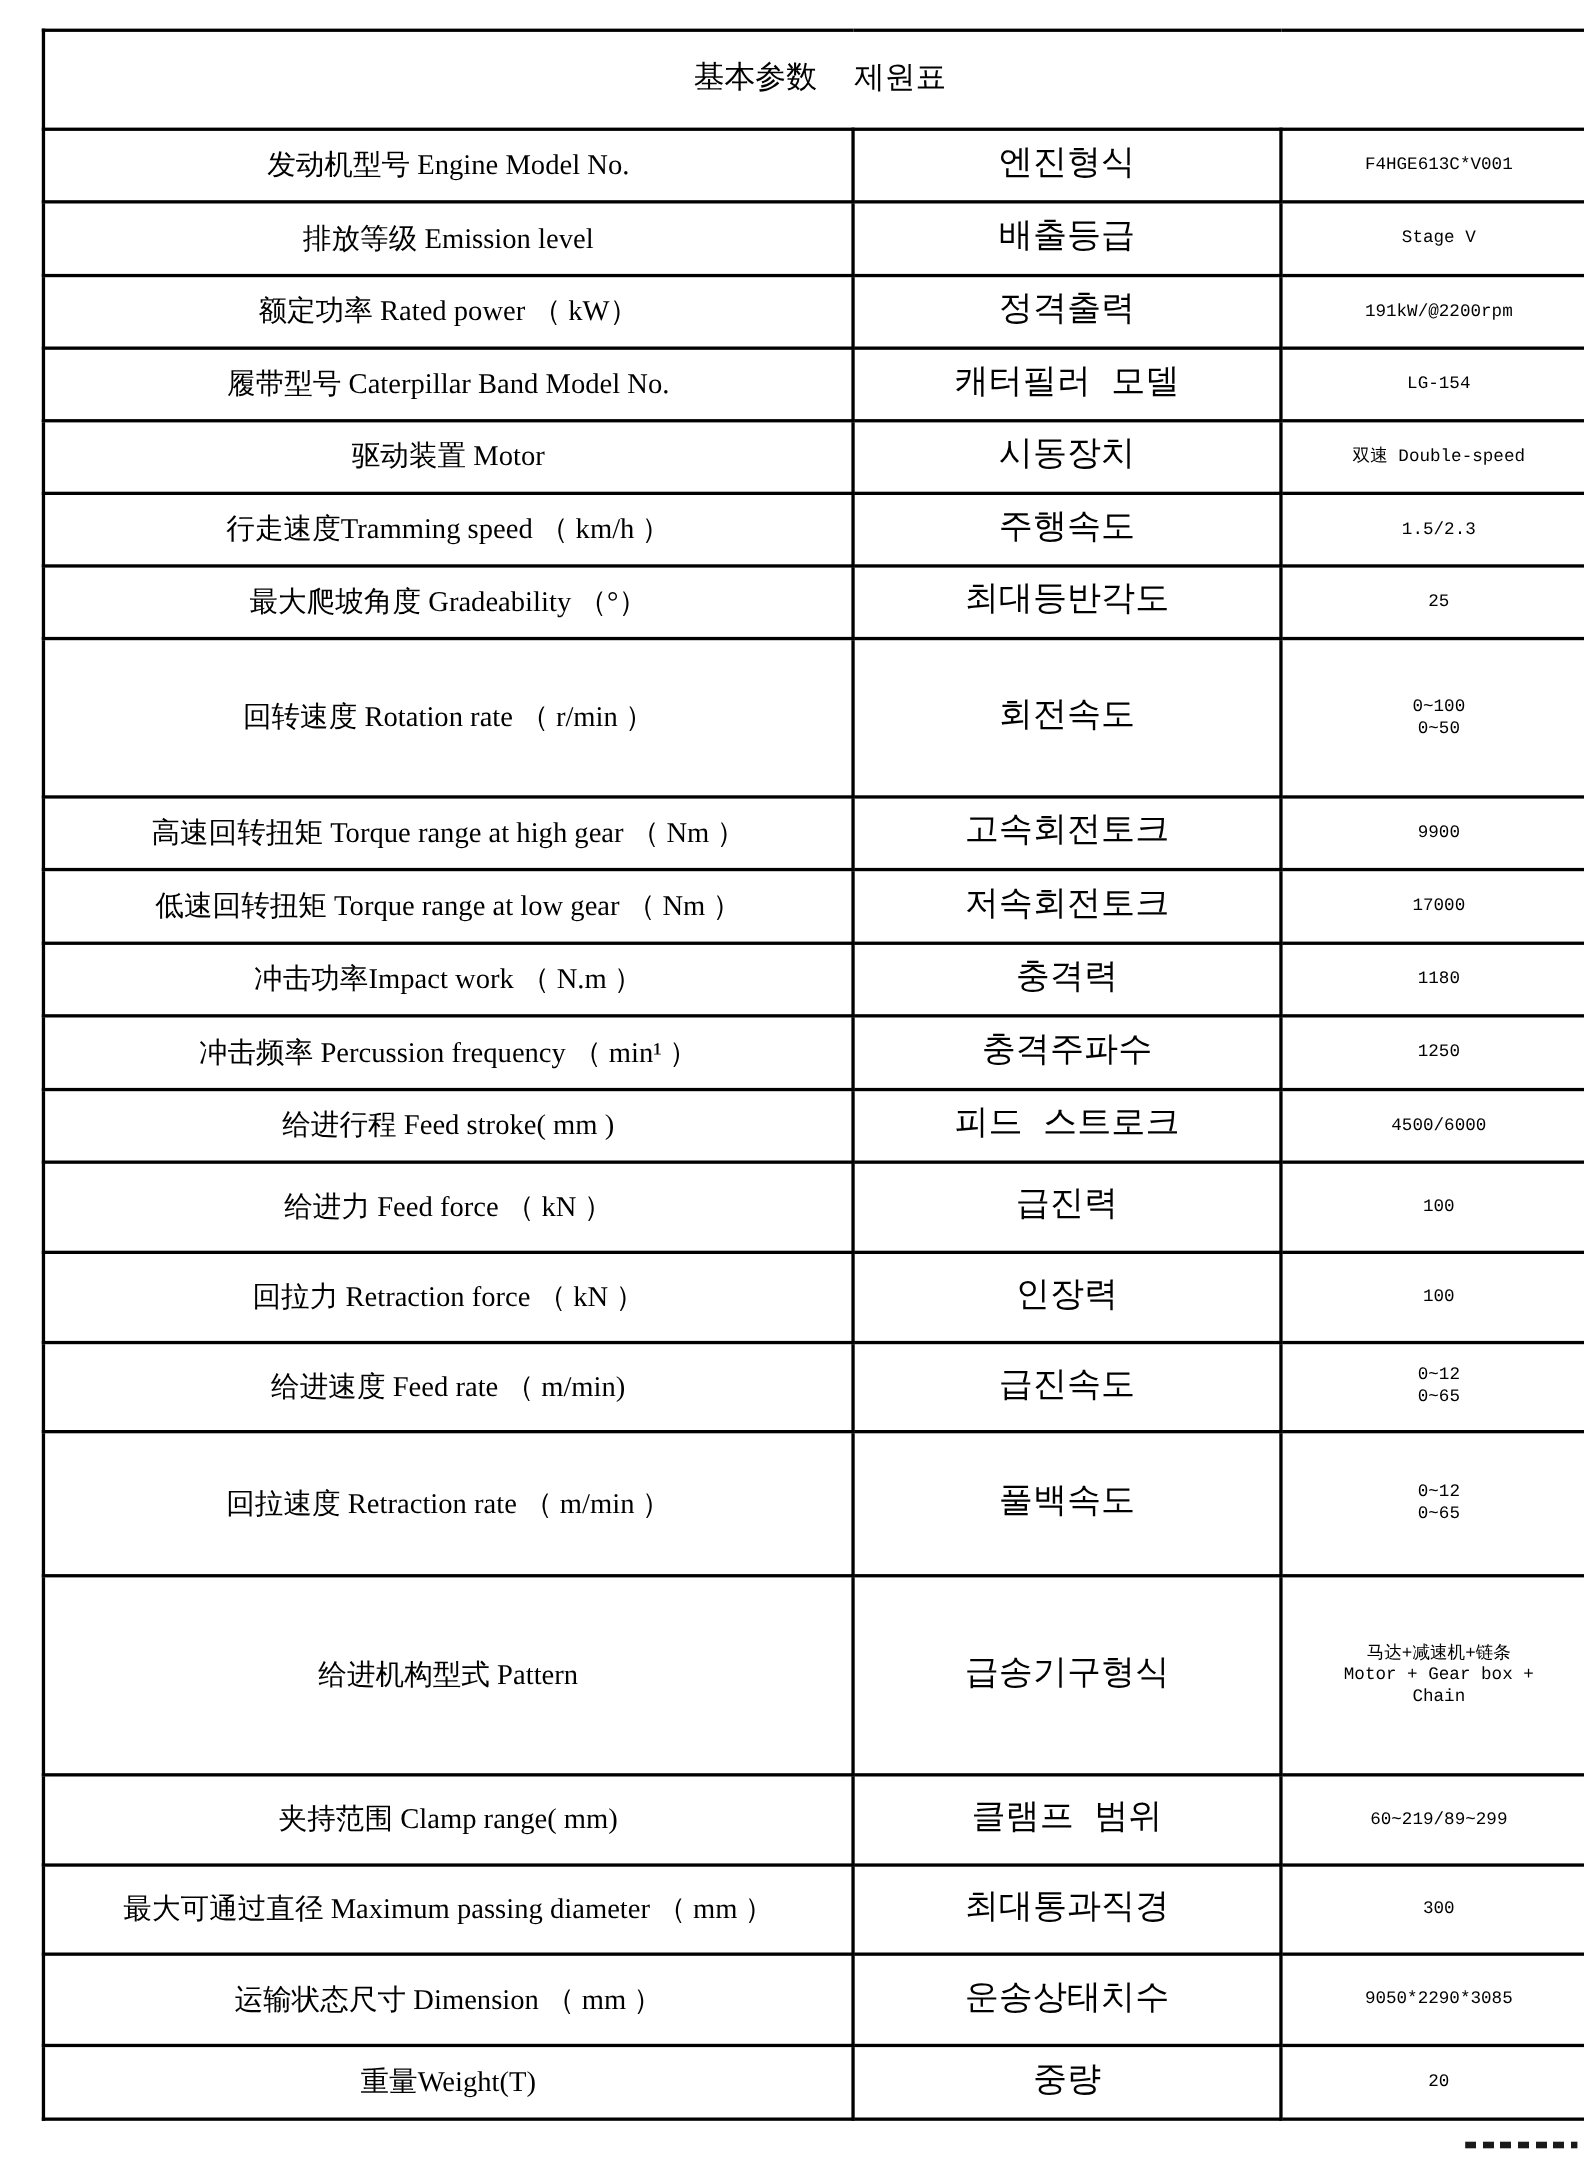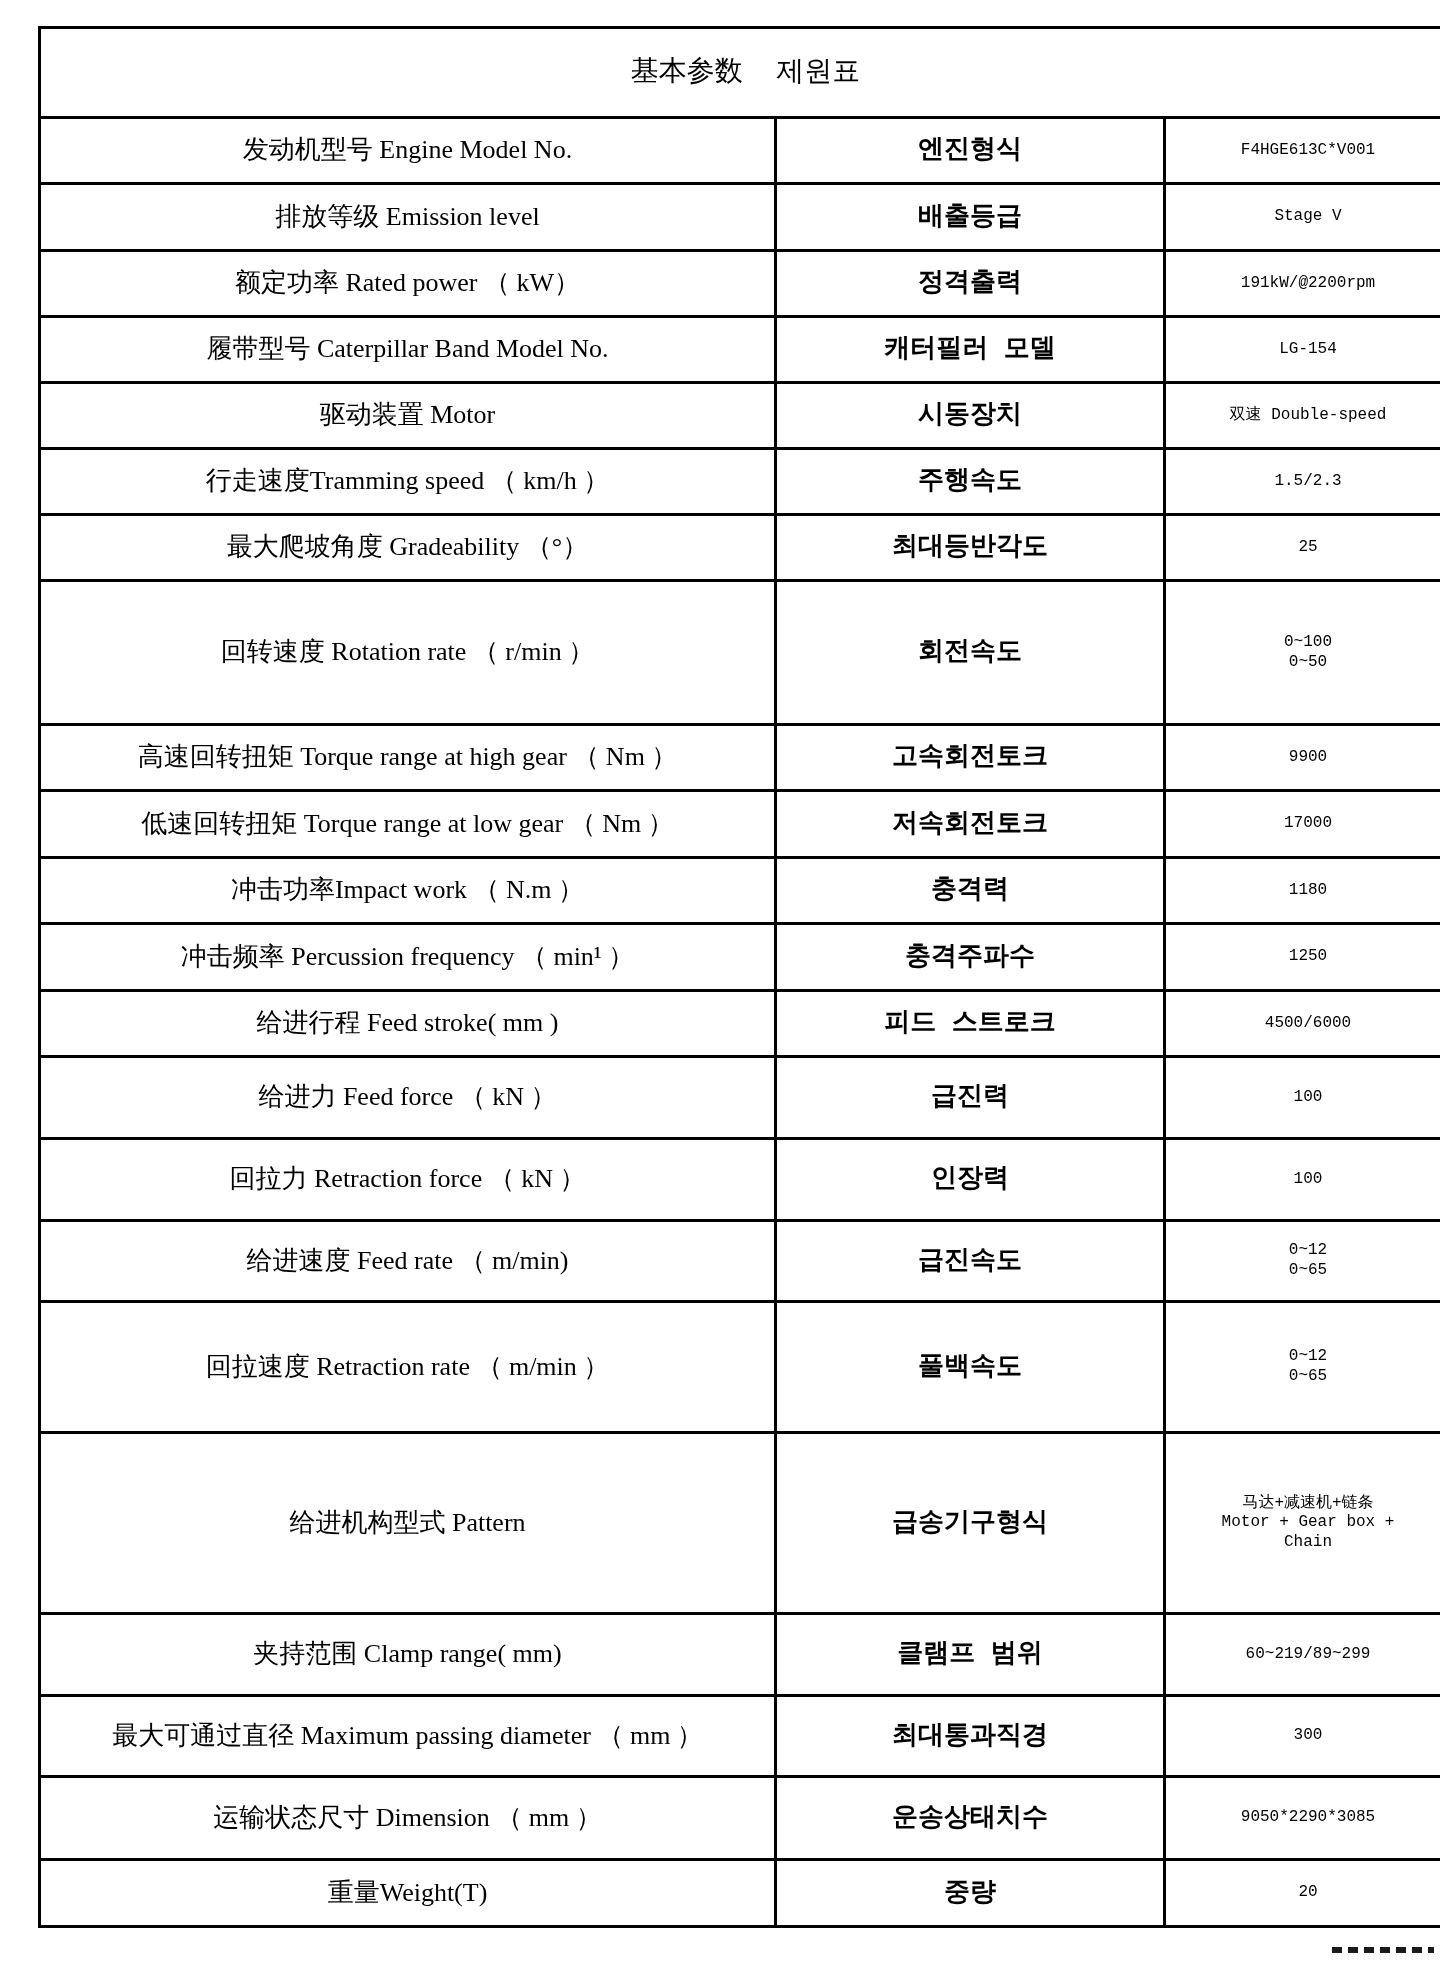--- a/index.html
+++ b/index.html
@@ -13,21 +13,21 @@
     width: 1412px; border-collapse: collapse; table-layout: fixed; margin-left: 25px;
   }
   .spec td {
     border: 3px solid #000;
     text-align: center; vertical-align: middle;
     padding: 0 2px; overflow: hidden;
     font-size: 26px; line-height: 1.18;
   }
   .spec td.head { font-size: 28px; white-space: pre; }
   .spec td.c1 { font-size: 26px; font-family: Liberation Serif, serif; }
-  .spec td.c2 { font-size: 26px; font-weight: bold; }
+  .spec td.c2 { font-size: 31px; }
   .spec td.c3 { font-size: 16px; white-space: pre-line; line-height: 1.22; }
   .fragment {
     position: absolute; left: 1332px; top: 1947px; width: 102px; height: 6px;
     background: repeating-linear-gradient(90deg, #1a1a1a 0 10px, transparent 10px 16px);
   }
 </style>
 </head>
 <body>
 
 <table class="spec">

